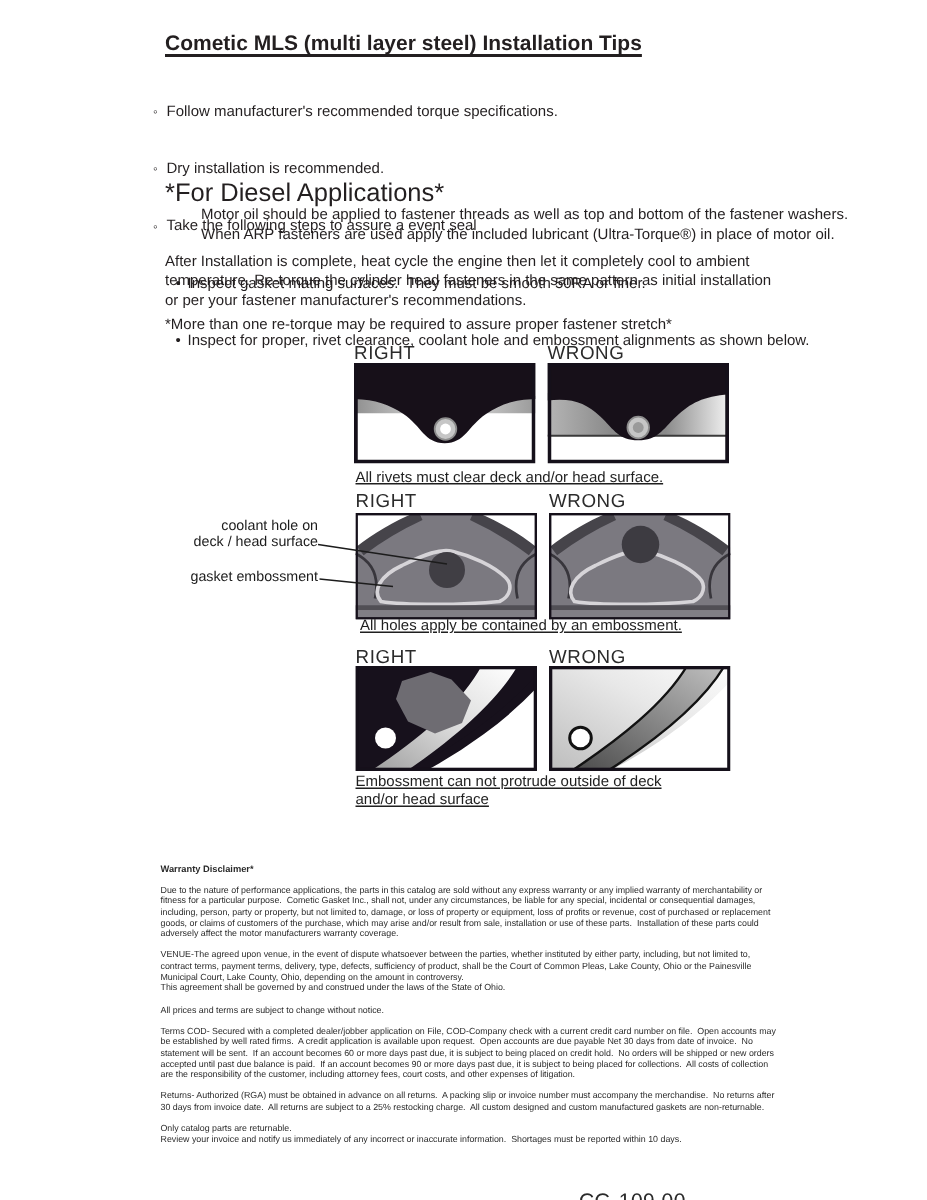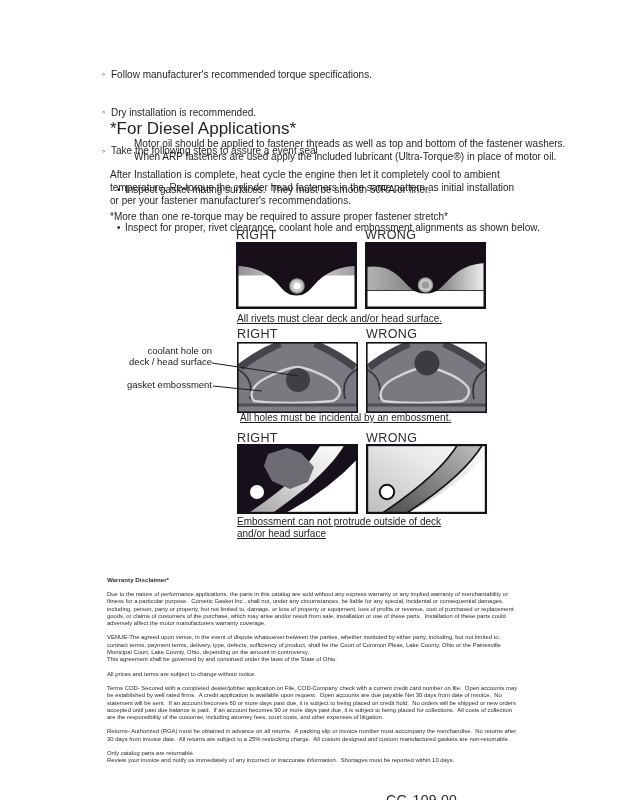--- a/index.html
+++ b/index.html
@@ -34,20 +34,21 @@
 
   .footer-code { left:386px; top:792px; font-size:14px; letter-spacing:0.3px; color:#2a2a2a; }
 
   svg { display:block; }
 </style>
 </head>
 <body>
 
 <div class="page">
 
+  <div class="abs title">Cometic MLS (multi layer steel) Installation Tips</div>
 
   <div class="abs bullets">
     <div class="b">Follow manufacturer's recommended torque specifications.</div>
     <div class="b">Dry installation is recommended.</div>
     <div class="b">Take the following steps to assure a event seal</div>
     <div class="sb">Inspect gasket mating surfaces.  They must be smooth 50RA or finer.</div>
     <div class="sb">Inspect for proper, rivet clearance, coolant hole and embossment alignments as shown below.</div>
   </div>
 
   <div class="abs section-head">*For Diesel Applications*</div>
@@ -141,21 +142,21 @@
       <circle cx="61" cy="21" r="12.5" fill="#3d3b41"></circle>
       <rect x="0.8" y="0.8" width="119.4" height="69.4" fill="none" stroke="#15101a" stroke-width="1.6"></rect>
     </svg>
   </div>
 
   <svg class="abs" style="left:210px; top:355px; pointer-events:none;" width="100" height="45" viewBox="0 0 100 45">
     <line x1="2" y1="8" x2="88" y2="21" stroke="#1c1c1c" stroke-width="1"></line>
     <line x1="3" y1="31" x2="52" y2="36" stroke="#1c1c1c" stroke-width="1"></line>
   </svg>
 
-  <div class="abs dg-cap" style="left:240px; top:412px;">All holes must be incidental by an embossment.</div>
+  <div class="abs dg-cap" style="left:240px; top:412px;">All holes apply be contained by an embossment.</div>
 
   <div class="abs dg-head" style="left:237px; top:431px;">RIGHT</div>
   <div class="abs dg-head" style="left:366px; top:431px;">WRONG</div>
 
   <div class="abs dg-box" style="left:237px; top:444px;">
     <svg width="121" height="70" viewBox="0 0 121 70">
       <defs>
         <linearGradient id="gC" x1="0" y1="1" x2="1" y2="0">
           <stop offset="0" stop-color="#9e9e9e"></stop>
             <stop offset="0.5" stop-color="#dcdcdc"></stop>

